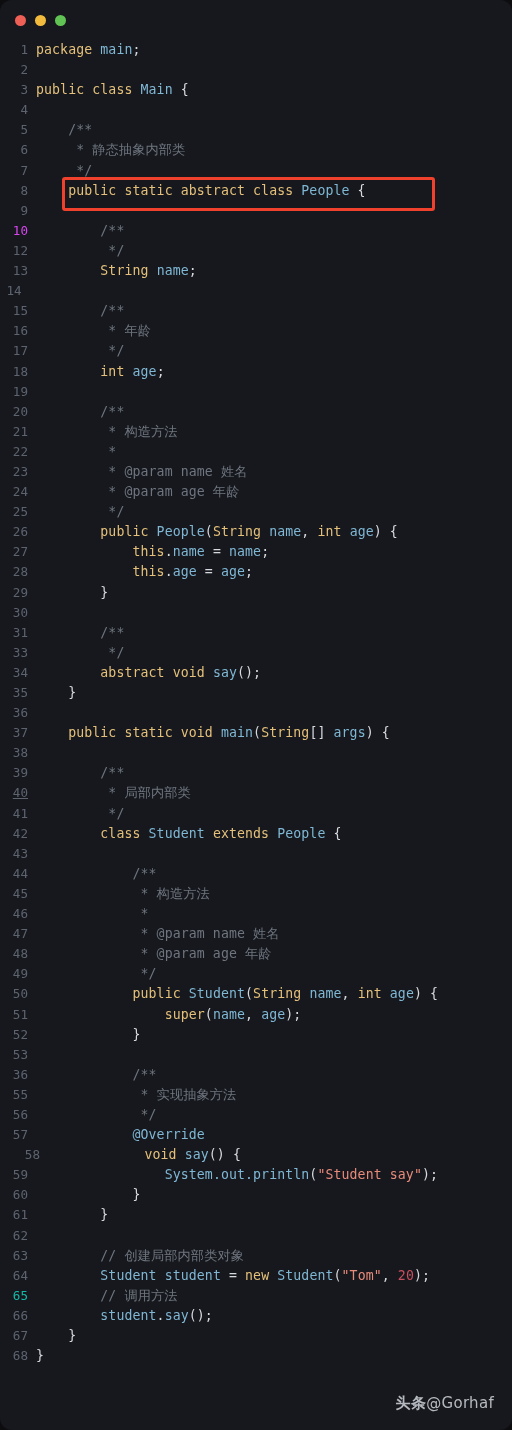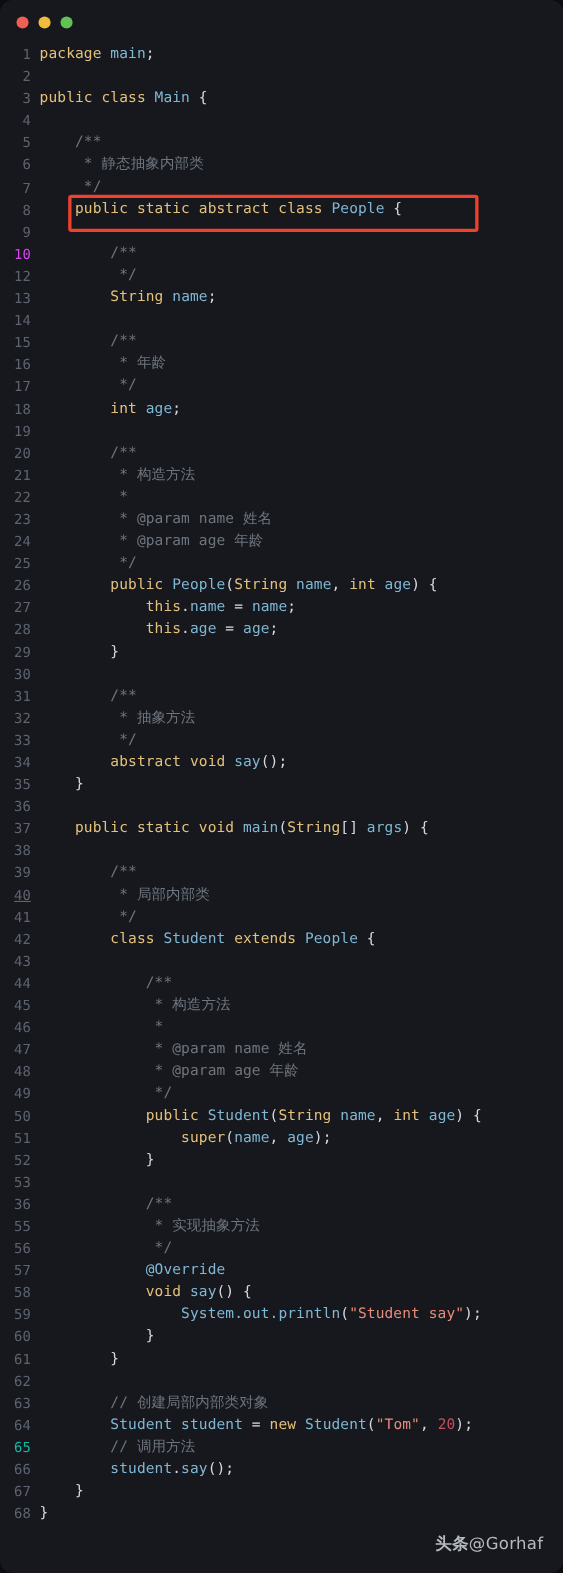--- a/index.html
+++ b/index.html
@@ -120,39 +120,38 @@
       <div class="line"><span class="ln" style="color: rgb(93, 100, 112);">3</span><span class="lc"><span class="kw" style="color: rgb(228, 192, 122);">public class </span><span class="typ" style="color: rgb(127, 183, 212);">Main</span><span class="pl" style="color: rgb(214, 217, 222);"> {</span></span></div>
       <div class="line"><span class="ln" style="color: rgb(93, 100, 112);">4</span><span class="lc"></span></div>
       <div class="line"><span class="ln" style="color: rgb(93, 100, 112);">5</span><span class="lc"><span class="cmt" style="color: rgb(110, 117, 127);">    /**</span></span></div>
       <div class="line"><span class="ln" style="color: rgb(93, 100, 112);">6</span><span class="lc"><span class="cmt" style="color: rgb(110, 117, 127);">     * 静态抽象内部类</span></span></div>
       <div class="line"><span class="ln" style="color: rgb(93, 100, 112);">7</span><span class="lc"><span class="cmt" style="color: rgb(110, 117, 127);">     */</span></span></div>
       <div class="line"><span class="ln" style="color: rgb(93, 100, 112);">8</span><span class="lc"><span class="kw" style="color: rgb(228, 192, 122);">    public static abstract class </span><span class="typ" style="color: rgb(127, 183, 212);">People</span><span class="pl" style="color: rgb(214, 217, 222);"> {</span></span></div>
       <div class="line"><span class="ln" style="color: rgb(93, 100, 112);">9</span><span class="lc"></span></div>
       <div class="line"><span class="ln" style="color: #d946ef;">10</span><span class="lc"><span class="cmt" style="color: rgb(110, 117, 127);">        /**</span></span></div>
       <div class="line"><span class="ln" style="color: rgb(93, 100, 112);">12</span><span class="lc"><span class="cmt" style="color: rgb(110, 117, 127);">         */</span></span></div>
       <div class="line"><span class="ln" style="color: rgb(93, 100, 112);">13</span><span class="lc"><span class="pl" style="color: rgb(214, 217, 222);">        </span><span class="kw" style="color: rgb(228, 192, 122);">String</span><span class="pl" style="color: rgb(214, 217, 222);"> </span><span class="typ" style="color: rgb(127, 183, 212);">name</span><span class="pl" style="color: rgb(214, 217, 222);">;</span></span></div>
-      <div class="line"><span class="ln" style="color: rgb(93, 100, 112);">14</span><span class="lc"></span></div>
+      <div class="line"><span class="ln" style="color: rgb(93, 100, 112); text-align: center;">14</span><span class="lc"></span></div>
       <div class="line"><span class="ln" style="color: rgb(93, 100, 112);">15</span><span class="lc"><span class="cmt" style="color: rgb(110, 117, 127);">        /**</span></span></div>
       <div class="line"><span class="ln" style="color: rgb(93, 100, 112);">16</span><span class="lc"><span class="cmt" style="color: rgb(110, 117, 127);">         * 年龄</span></span></div>
       <div class="line"><span class="ln" style="color: rgb(93, 100, 112);">17</span><span class="lc"><span class="cmt" style="color: rgb(110, 117, 127);">         */</span></span></div>
       <div class="line"><span class="ln" style="color: rgb(93, 100, 112);">18</span><span class="lc"><span class="pl" style="color: rgb(214, 217, 222);">        </span><span class="kw" style="color: rgb(228, 192, 122);">int</span><span class="pl" style="color: rgb(214, 217, 222);"> </span><span class="typ" style="color: rgb(127, 183, 212);">age</span><span class="pl" style="color: rgb(214, 217, 222);">;</span></span></div>
       <div class="line"><span class="ln" style="color: rgb(93, 100, 112);">19</span><span class="lc"></span></div>
       <div class="line"><span class="ln" style="color: rgb(93, 100, 112);">20</span><span class="lc"><span class="cmt" style="color: rgb(110, 117, 127);">        /**</span></span></div>
       <div class="line"><span class="ln" style="color: rgb(93, 100, 112);">21</span><span class="lc"><span class="cmt" style="color: rgb(110, 117, 127);">         * 构造方法</span></span></div>
       <div class="line"><span class="ln" style="color: rgb(93, 100, 112);">22</span><span class="lc"><span class="cmt" style="color: rgb(110, 117, 127);">         *</span></span></div>
       <div class="line"><span class="ln" style="color: rgb(93, 100, 112);">23</span><span class="lc"><span class="cmt" style="color: rgb(110, 117, 127);">         * @param name 姓名</span></span></div>
       <div class="line"><span class="ln" style="color: rgb(93, 100, 112);">24</span><span class="lc"><span class="cmt" style="color: rgb(110, 117, 127);">         * @param age 年龄</span></span></div>
       <div class="line"><span class="ln" style="color: rgb(93, 100, 112);">25</span><span class="lc"><span class="cmt" style="color: rgb(110, 117, 127);">         */</span></span></div>
       <div class="line"><span class="ln" style="color: rgb(93, 100, 112);">26</span><span class="lc"><span class="kw" style="color: rgb(228, 192, 122);">        public </span><span class="typ" style="color: rgb(127, 183, 212);">People</span><span class="pl" style="color: rgb(214, 217, 222);">(</span><span class="kw" style="color: rgb(228, 192, 122);">String</span><span class="pl" style="color: rgb(214, 217, 222);"> </span><span class="typ" style="color: rgb(127, 183, 212);">name</span><span class="pl" style="color: rgb(214, 217, 222);">, </span><span class="kw" style="color: rgb(228, 192, 122);">int</span><span class="pl" style="color: rgb(214, 217, 222);"> </span><span class="typ" style="color: rgb(127, 183, 212);">age</span><span class="pl" style="color: rgb(214, 217, 222);">) {</span></span></div>
       <div class="line"><span class="ln" style="color: rgb(93, 100, 112);">27</span><span class="lc"><span class="pl" style="color: rgb(214, 217, 222);">            </span><span class="kw" style="color: rgb(228, 192, 122);">this</span><span class="pl" style="color: rgb(214, 217, 222);">.</span><span class="typ" style="color: rgb(127, 183, 212);">name</span><span class="pl" style="color: rgb(214, 217, 222);"> = </span><span class="typ" style="color: rgb(127, 183, 212);">name</span><span class="pl" style="color: rgb(214, 217, 222);">;</span></span></div>
       <div class="line"><span class="ln" style="color: rgb(93, 100, 112);">28</span><span class="lc"><span class="pl" style="color: rgb(214, 217, 222);">            </span><span class="kw" style="color: rgb(228, 192, 122);">this</span><span class="pl" style="color: rgb(214, 217, 222);">.</span><span class="typ" style="color: rgb(127, 183, 212);">age</span><span class="pl" style="color: rgb(214, 217, 222);"> = </span><span class="typ" style="color: rgb(127, 183, 212);">age</span><span class="pl" style="color: rgb(214, 217, 222);">;</span></span></div>
       <div class="line"><span class="ln" style="color: rgb(93, 100, 112);">29</span><span class="lc"><span class="pl" style="color: rgb(214, 217, 222);">        }</span></span></div>
       <div class="line"><span class="ln" style="color: rgb(93, 100, 112);">30</span><span class="lc"></span></div>
       <div class="line"><span class="ln" style="color: rgb(93, 100, 112);">31</span><span class="lc"><span class="cmt" style="color: rgb(110, 117, 127);">        /**</span></span></div>
-      <div class="line"><span class="ln" style="color: rgb(93, 100, 112);">32</span><span class="lc"><span class="cmt" style="color: rgb(110, 117, 127);">         * 抽象方法</span></span></div>
       <div class="line"><span class="ln" style="color: rgb(93, 100, 112);">33</span><span class="lc"><span class="cmt" style="color: rgb(110, 117, 127);">         */</span></span></div>
       <div class="line"><span class="ln" style="color: rgb(93, 100, 112);">34</span><span class="lc"><span class="kw" style="color: rgb(228, 192, 122);">        abstract void </span><span class="typ" style="color: rgb(127, 183, 212);">say</span><span class="pl" style="color: rgb(214, 217, 222);">();</span></span></div>
       <div class="line"><span class="ln" style="color: rgb(93, 100, 112);">35</span><span class="lc"><span class="pl" style="color: rgb(214, 217, 222);">    }</span></span></div>
       <div class="line"><span class="ln" style="color: rgb(93, 100, 112);">36</span><span class="lc"></span></div>
       <div class="line"><span class="ln" style="color: rgb(93, 100, 112);">37</span><span class="lc"><span class="kw" style="color: rgb(228, 192, 122);">    public static void </span><span class="typ" style="color: rgb(127, 183, 212);">main</span><span class="pl" style="color: rgb(214, 217, 222);">(</span><span class="kw" style="color: rgb(228, 192, 122);">String</span><span class="pl" style="color: rgb(214, 217, 222);">[] </span><span class="typ" style="color: rgb(127, 183, 212);">args</span><span class="pl" style="color: rgb(214, 217, 222);">) {</span></span></div>
       <div class="line"><span class="ln" style="color: rgb(93, 100, 112);">38</span><span class="lc"></span></div>
       <div class="line"><span class="ln" style="color: rgb(93, 100, 112);">39</span><span class="lc"><span class="cmt" style="color: rgb(110, 117, 127);">        /**</span></span></div>
       <div class="line"><span class="ln" style="color: rgb(93, 100, 112); text-decoration: underline;">40</span><span class="lc"><span class="cmt" style="color: rgb(110, 117, 127);">         * 局部内部类</span></span></div>
       <div class="line"><span class="ln" style="color: rgb(93, 100, 112);">41</span><span class="lc"><span class="cmt" style="color: rgb(110, 117, 127);">         */</span></span></div>
       <div class="line"><span class="ln" style="color: rgb(93, 100, 112);">42</span><span class="lc"><span class="kw" style="color: rgb(228, 192, 122);">        class </span><span class="typ" style="color: rgb(127, 183, 212);">Student</span><span class="kw" style="color: rgb(228, 192, 122);"> extends </span><span class="typ" style="color: rgb(127, 183, 212);">People</span><span class="pl" style="color: rgb(214, 217, 222);"> {</span></span></div>
@@ -164,21 +163,21 @@
       <div class="line"><span class="ln" style="color: rgb(93, 100, 112);">48</span><span class="lc"><span class="cmt" style="color: rgb(110, 117, 127);">             * @param age 年龄</span></span></div>
       <div class="line"><span class="ln" style="color: rgb(93, 100, 112);">49</span><span class="lc"><span class="cmt" style="color: rgb(110, 117, 127);">             */</span></span></div>
       <div class="line"><span class="ln" style="color: rgb(93, 100, 112);">50</span><span class="lc"><span class="kw" style="color: rgb(228, 192, 122);">            public </span><span class="typ" style="color: rgb(127, 183, 212);">Student</span><span class="pl" style="color: rgb(214, 217, 222);">(</span><span class="kw" style="color: rgb(228, 192, 122);">String</span><span class="pl" style="color: rgb(214, 217, 222);"> </span><span class="typ" style="color: rgb(127, 183, 212);">name</span><span class="pl" style="color: rgb(214, 217, 222);">, </span><span class="kw" style="color: rgb(228, 192, 122);">int</span><span class="pl" style="color: rgb(214, 217, 222);"> </span><span class="typ" style="color: rgb(127, 183, 212);">age</span><span class="pl" style="color: rgb(214, 217, 222);">) {</span></span></div>
       <div class="line"><span class="ln" style="color: rgb(93, 100, 112);">51</span><span class="lc"><span class="pl" style="color: rgb(214, 217, 222);">                </span><span class="kw" style="color: rgb(228, 192, 122);">super</span><span class="pl" style="color: rgb(214, 217, 222);">(</span><span class="typ" style="color: rgb(127, 183, 212);">name</span><span class="pl" style="color: rgb(214, 217, 222);">, </span><span class="typ" style="color: rgb(127, 183, 212);">age</span><span class="pl" style="color: rgb(214, 217, 222);">);</span></span></div>
       <div class="line"><span class="ln" style="color: rgb(93, 100, 112);">52</span><span class="lc"><span class="pl" style="color: rgb(214, 217, 222);">            }</span></span></div>
       <div class="line"><span class="ln" style="color: rgb(93, 100, 112);">53</span><span class="lc"></span></div>
       <div class="line"><span class="ln" style="color: rgb(93, 100, 112);">36</span><span class="lc"><span class="cmt" style="color: rgb(110, 117, 127);">            /**</span></span></div>
       <div class="line"><span class="ln" style="color: rgb(93, 100, 112);">55</span><span class="lc"><span class="cmt" style="color: rgb(110, 117, 127);">             * 实现抽象方法</span></span></div>
       <div class="line"><span class="ln" style="color: rgb(93, 100, 112); padding-left: 10px;">56</span><span class="lc"><span class="cmt" style="color: rgb(110, 117, 127);">             */</span></span></div>
       <div class="line"><span class="ln" style="color: rgb(93, 100, 112);">57</span><span class="lc"><span class="pl" style="color: rgb(214, 217, 222);">            </span><span class="ann" style="color: rgb(127, 183, 212);">@Override</span></span></div>
-      <div class="line"><span class="ln" style="color: rgb(93, 100, 112);">58</span><span class="lc"><span class="kw" style="color: rgb(228, 192, 122);">            void </span><span class="typ" style="color: rgb(127, 183, 212);">say</span><span class="pl" style="color: rgb(214, 217, 222);">() {</span></span></div>
+      <div class="line"><span class="ln" style="color: rgb(93, 100, 112); margin-left: 12px;">58</span><span class="lc"><span class="kw" style="color: rgb(228, 192, 122);">            void </span><span class="typ" style="color: rgb(127, 183, 212);">say</span><span class="pl" style="color: rgb(214, 217, 222);">() {</span></span></div>
       <div class="line"><span class="ln" style="color: rgb(93, 100, 112);">59</span><span class="lc"><span class="pl" style="color: rgb(214, 217, 222);">                </span><span class="typ" style="color: rgb(127, 183, 212);">System.out.println</span><span class="pl" style="color: rgb(214, 217, 222);">(</span><span class="str" style="color: rgb(231, 139, 123);">"Student say"</span><span class="pl" style="color: rgb(214, 217, 222);">);</span></span></div>
       <div class="line"><span class="ln" style="color: rgb(93, 100, 112);">60</span><span class="lc"><span class="pl" style="color: rgb(214, 217, 222);">            }</span></span></div>
       <div class="line"><span class="ln" style="color: rgb(93, 100, 112);">61</span><span class="lc"><span class="pl" style="color: rgb(214, 217, 222);">        }</span></span></div>
       <div class="line"><span class="ln" style="color: rgb(93, 100, 112);">62</span><span class="lc"></span></div>
       <div class="line"><span class="ln" style="color: rgb(93, 100, 112);">63</span><span class="lc"><span class="cmt" style="color: rgb(110, 117, 127);">        // 创建局部内部类对象</span></span></div>
       <div class="line"><span class="ln" style="color: rgb(93, 100, 112);">64</span><span class="lc"><span class="pl" style="color: rgb(214, 217, 222);">        </span><span class="typ" style="color: rgb(127, 183, 212);">Student</span><span class="pl" style="color: rgb(214, 217, 222);"> </span><span class="typ" style="color: rgb(127, 183, 212);">student</span><span class="pl" style="color: rgb(214, 217, 222);"> = </span><span class="kw" style="color: rgb(228, 192, 122);">new</span><span class="pl" style="color: rgb(214, 217, 222);"> </span><span class="typ" style="color: rgb(127, 183, 212);">Student</span><span class="pl" style="color: rgb(214, 217, 222);">(</span><span class="str" style="color: rgb(231, 139, 123);">"Tom"</span><span class="pl" style="color: rgb(214, 217, 222);">, </span><span class="num" style="color: rgb(201, 79, 94);">20</span><span class="pl" style="color: rgb(214, 217, 222);">);</span></span></div>
       <div class="line"><span class="ln" style="color: #14b8a6;">65</span><span class="lc"><span class="cmt" style="color: rgb(110, 117, 127);">        // 调用方法</span></span></div>
       <div class="line"><span class="ln" style="color: rgb(93, 100, 112);">66</span><span class="lc"><span class="pl" style="color: rgb(214, 217, 222);">        </span><span class="typ" style="color: rgb(127, 183, 212);">student</span><span class="pl" style="color: rgb(214, 217, 222);">.</span><span class="typ" style="color: rgb(127, 183, 212);">say</span><span class="pl" style="color: rgb(214, 217, 222);">();</span></span></div>
       <div class="line"><span class="ln" style="color: rgb(93, 100, 112);">67</span><span class="lc"><span class="pl" style="color: rgb(214, 217, 222);">    }</span></span></div>
       <div class="line"><span class="ln" style="color: rgb(93, 100, 112);">68</span><span class="lc"><span class="pl" style="color: rgb(214, 217, 222);">}</span></span></div>

